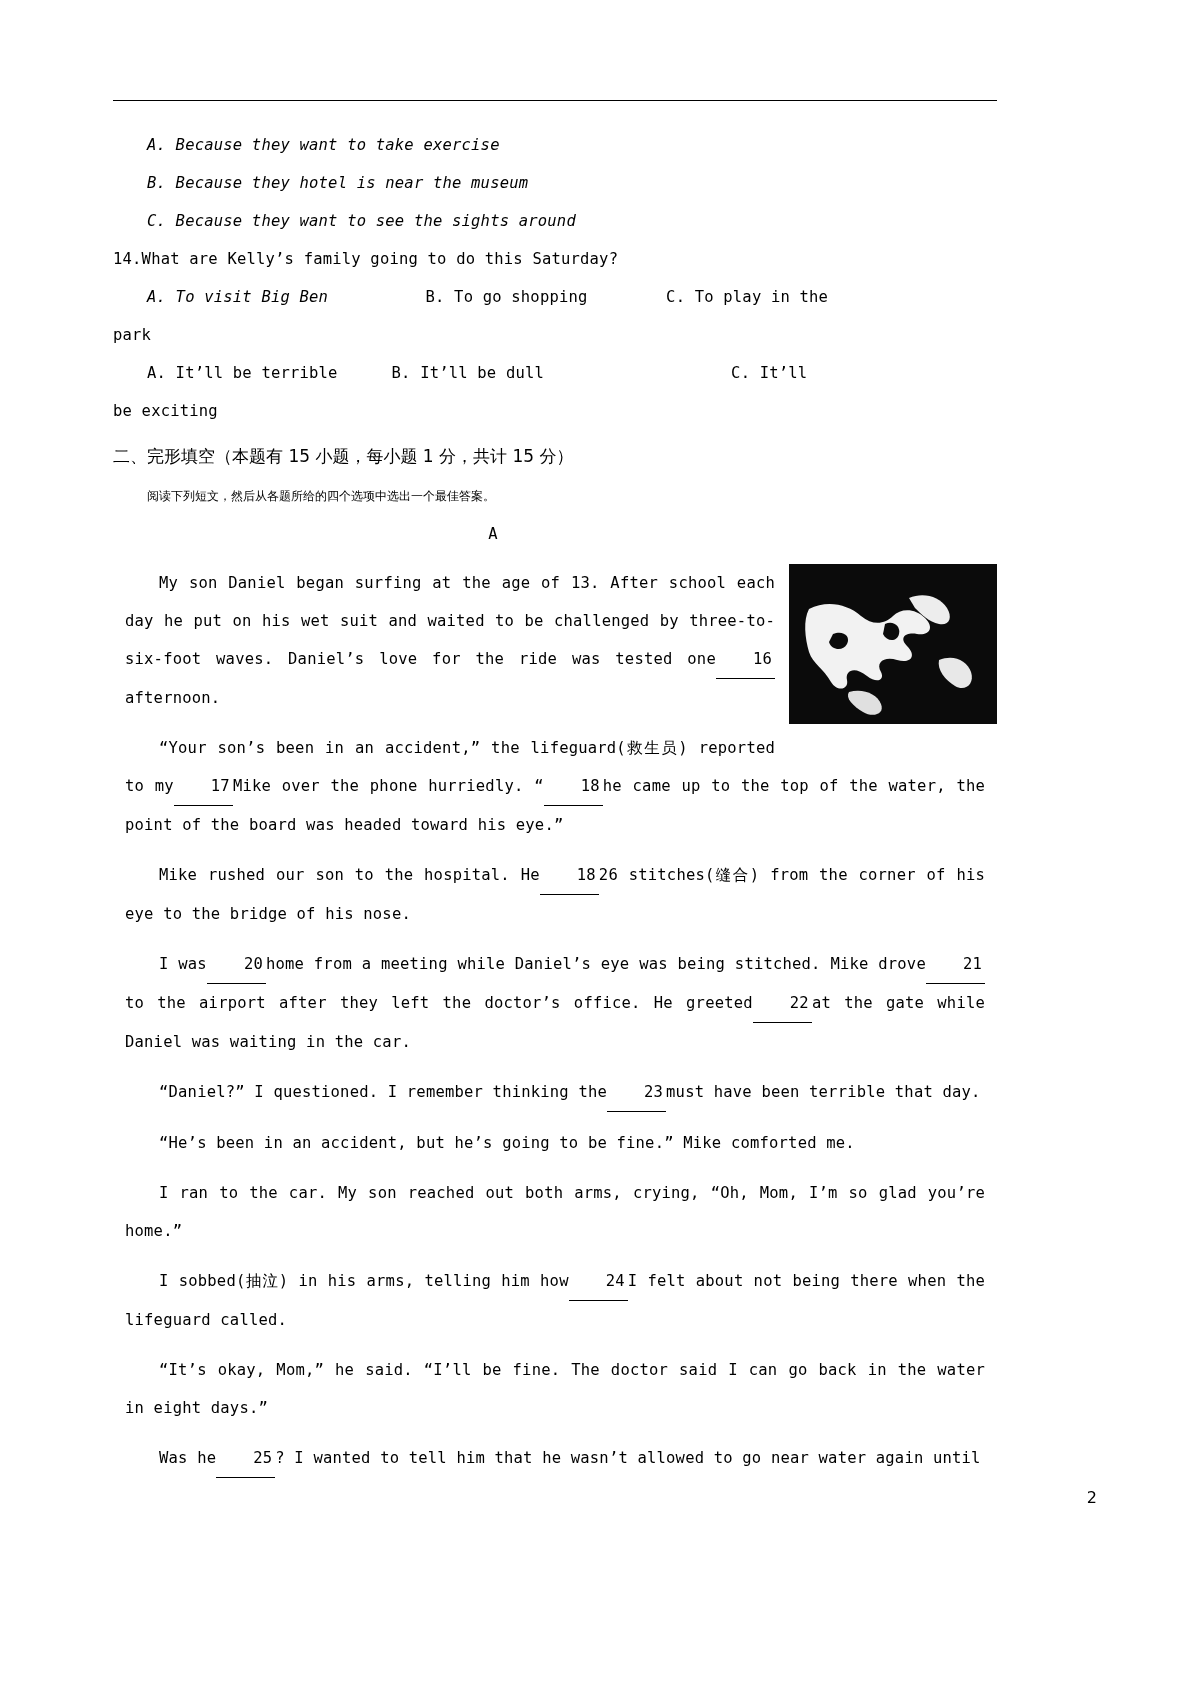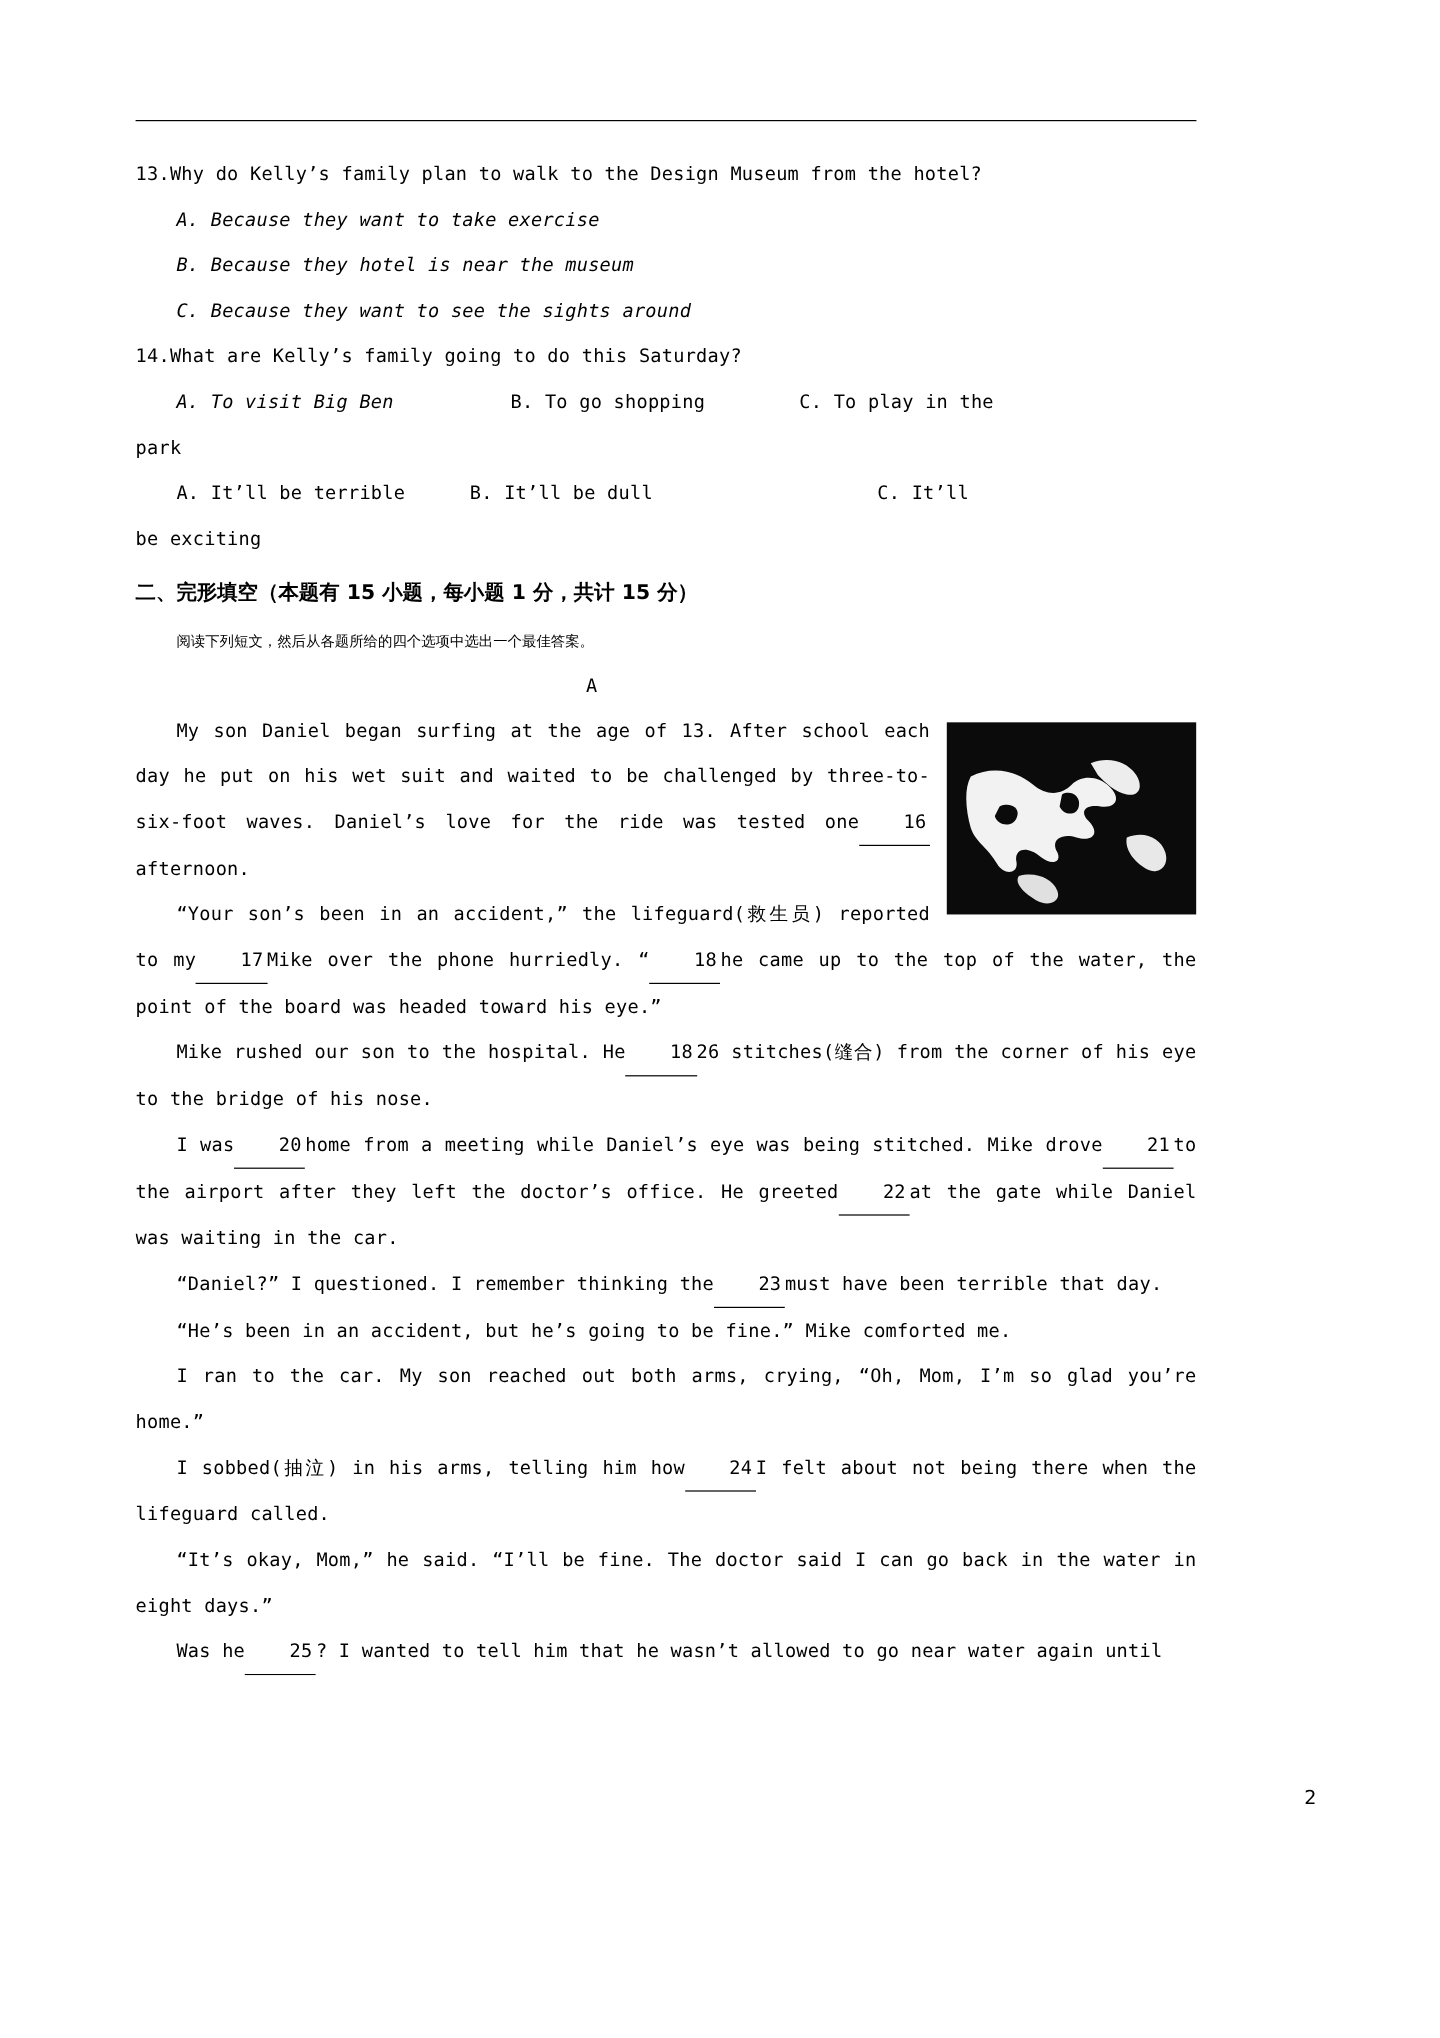--- a/index.html
+++ b/index.html
@@ -49,42 +49,42 @@
   .indent1 { padding-left: 34px; font-style: italic; }
   .opts-row {
     display: block;
     margin: 0;
   }
   .opt-a { display: inline-block; }
   .opt-b { display: inline-block; }
   .opt-c { display: inline-block; }
   .section-title {
     font-family: "DejaVu Sans", sans-serif;
-    font-weight: bold;
+    font-weight: normal;
     font-size: 17px;
     line-height: 40px;
     margin: 6px 0 0 0;
   }
   .section-intro {
     font-family: "DejaVu Sans", sans-serif;
     font-size: 12px;
     line-height: 40px;
     padding-left: 34px;
     margin: 0;
   }
   .passage-label {
     text-align: center;
     font-family: "DejaVu Sans Mono", monospace;
     font-size: 15.5px;
     line-height: 36px;
     margin: 0;
     width: 760px;
   }
   .para {
-    margin: 0;
+    margin: 12px;
     line-height: 38px;
     text-indent: 34px;
     text-align: justify;
   }
   .blank {
     display: inline-block;
     border-bottom: 1.2px solid #000;
     text-align: center;
     padding: 0 3px;
   }
@@ -114,21 +114,20 @@
 </style>
 </head>
 <body>
 
 <div class="page">
 
   <div class="header-rule"></div>
 
   <div class="content">
 
-    <div class="mono q-line">13.Why do Kelly’s family plan to walk to the Design Museum from the hotel?</div>
     <div class="mono q-line indent1">A. Because they want to take exercise</div>
     <div class="mono q-line indent1">B. Because they hotel is near the museum</div>
     <div class="mono q-line indent1">C. Because they want to see the sights around</div>
 
     <div class="mono q-line">14.What are Kelly’s family going to do this Saturday?</div>
     <div class="mono opts-row" style="white-space:nowrap;">
       <span class="opt-a indent1" style="display:inline-block;width:200px;padding-left:34px;">A. To visit Big Ben</span>
       <span class="opt-b" style="display:inline-block;width:300px;text-align:center;">B. To go shopping</span>
       <span class="opt-c">C. To play in the</span>
     </div>

